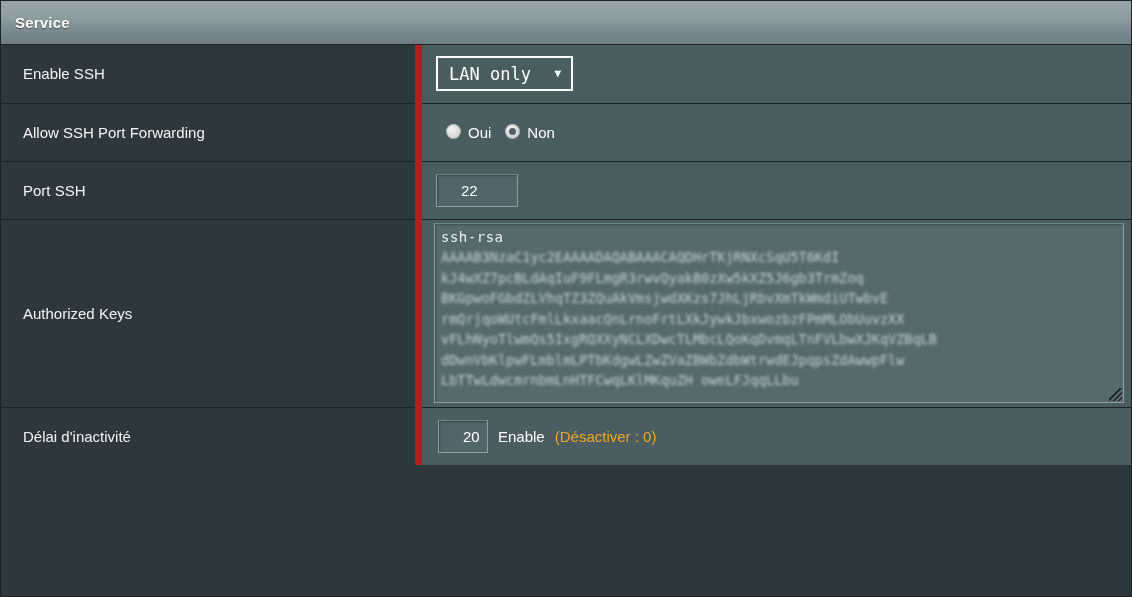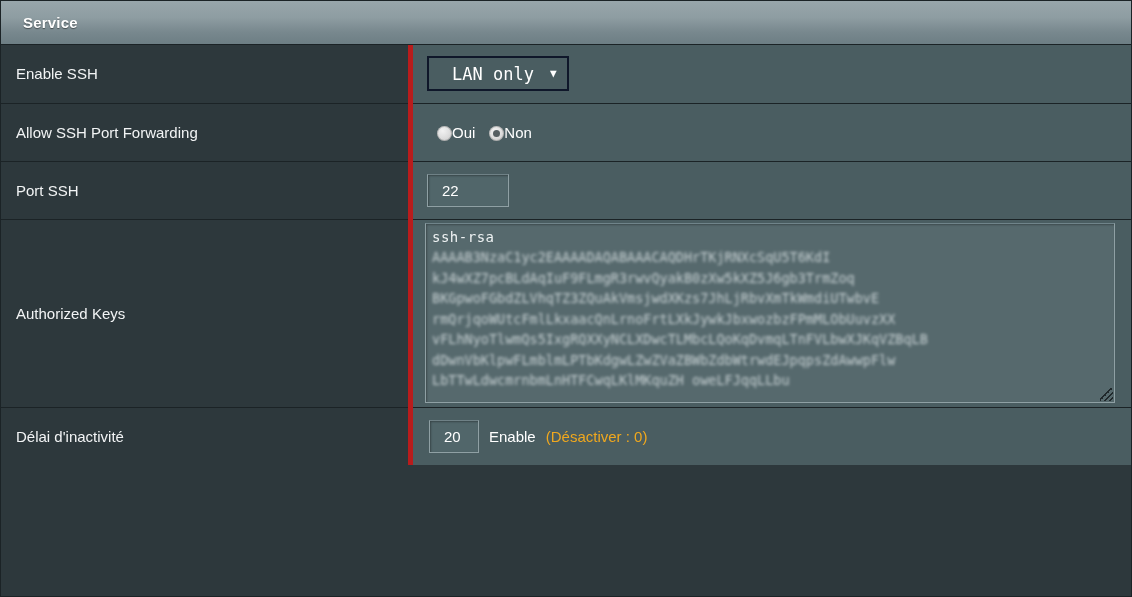--- a/index.html
+++ b/index.html
@@ -27,21 +27,21 @@
 
   
   .panel-header {
     position: relative;
     height: 44px;
     box-sizing: border-box;
     background: linear-gradient(to bottom, #98a6ab 0%, #8e9da2 38%, #78888e 72%, #6d7e84 100%);
     border-bottom: 1px solid #1b2326;
     display: flex;
     align-items: center;
-    padding-left: 22px;
+    padding-left: 14px;
   }
   .panel-header .title {
     color: #ffffff;
     font-size: 15px;
     font-weight: bold;
     letter-spacing: 0.2px;
     text-shadow: 0 1px 1px rgba(0,0,0,0.45);
   }
 
   
@@ -56,44 +56,44 @@
     vertical-align: middle;
     padding: 0;
   }
   .ftable tr:last-child td { border-bottom: none; }
 
   td.label-cell {
     width: 392px;
     background: #2d383c;
     color: #f2f4f5;
     font-size: 15px;
-    padding: 0 0 0 15px;
-    border-right: 5px solid #b91c1c;
+    padding: 0 0 0 22px;
+    border-right: 7px solid #b91c1c;
   }
   td.value-cell {
     background: #4a5d61;
     padding: 0 0 0 14px;
   }
 
   .row-h { height: 58px; }
   .row-keys { height: 188px; }
 
   td.label-cell.keys-label { vertical-align: middle; }
 
   
   .sel {
     display: inline-flex;
     align-items: center;
     justify-content: space-between;
     box-sizing: border-box;
     height: 35px;
     min-width: 137px;
-    padding: 0 10px 0 23px;
+    padding: 0 10px 0 11px;
     background: #4a5d61;
-    border: 2px solid #0f172a;
+    border: 2px solid #ffffff;
     color: #ffffff;
     font-family: "DejaVu Sans Mono", monospace;
     font-size: 17px;
     cursor: default;
   }
   .sel .sel-arrow {
     font-size: 11px;
     margin-left: 16px;
     color: #ffffff;
     line-height: 1;
@@ -101,22 +101,22 @@
 
   
   .radio-group {
     display: flex;
     align-items: center;
     gap: 14px;
     padding-left: 10px;
   }
   .radio-opt {
     display: inline-flex;
-    align-items: flex-end;
-    gap: 0;
+    align-items: flex-start;
+    gap: 7px;
     cursor: default;
   }
   .radio {
     width: 15px;
     height: 15px;
     border-radius: 50%;
     background: radial-gradient(circle at 38% 32%, #f2f2f2 0%, #dcdcdc 55%, #c6c6c6 100%);
     box-shadow: inset 0 0 0 1px rgba(0,0,0,0.18);
     position: relative;
     flex: 0 0 auto;
@@ -139,21 +139,21 @@
   
   .txt {
     box-sizing: border-box;
     height: 33px;
     background: #51666a;
     border: 1px solid #8fa0a4;
     border-top-color: #6f8186;
     box-shadow: inset 1px 1px 2px rgba(0,0,0,0.32);
     color: #ffffff;
     font-size: 15px;
-    padding: 0 14px;
+    padding: 0 24px;
     display: inline-flex;
     align-items: center;
     cursor: text;
   }
   .txt.port { width: 82px; }
   .txt.idle { width: 50px; text-align: center; }
 
   .inline-row {
     display: flex;
     align-items: center;

